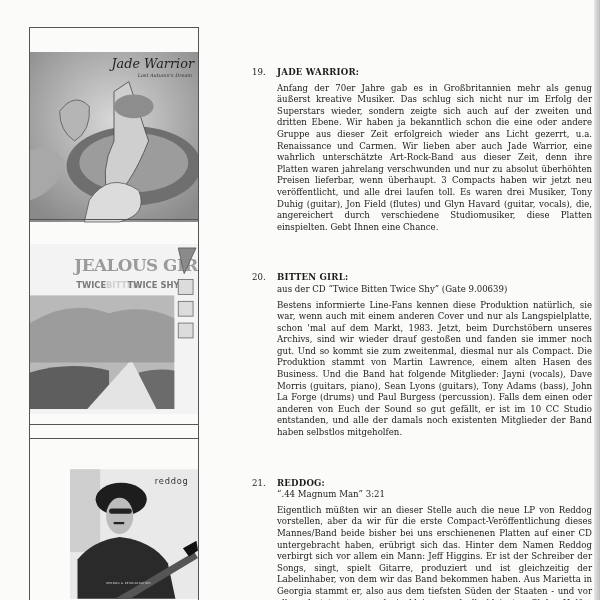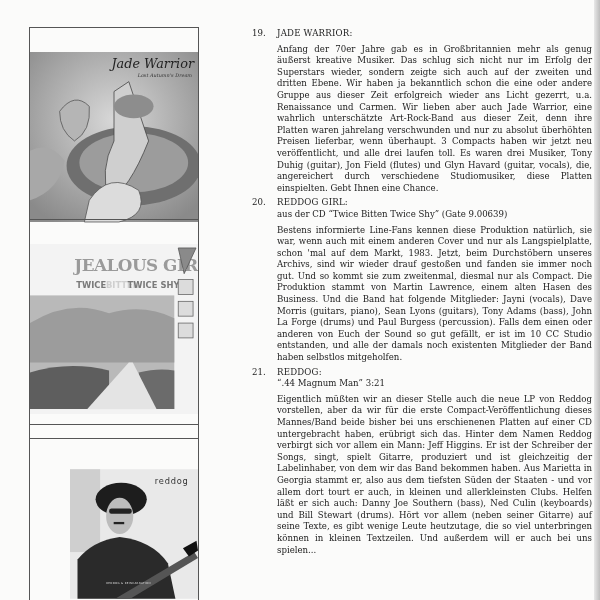--- a/index.html
+++ b/index.html
@@ -20,24 +20,24 @@
   }
   .cover svg { display: block; width: 100%; height: 100%; }
   #cover-1 { top: 27px; }
   #cover-2 { top: 219px; }
   #cover-3 { top: 424px; padding-left: 40px; }
 
   .entries {
     position: absolute; left: 252px; top: 28px; width: 340px;
     font-size: 8.6px; line-height: 11.6px;
   }
-  .entry { margin-bottom: 3px; }
+  .entry { margin-bottom: 3px; margin-top: 39px; }
   .head { display: flex; }
   .num { width: 25px; flex: none; }
-  .artist { letter-spacing: 0.2px; }
+  .artist { letter-spacing: 0.2px; font-weight: bold; }
   .meta { padding-left: 25px; }
   .body {
     padding-left: 25px; margin-top: 4px;
     text-align: justify; hyphens: manual;
   }
 </style>
 </head>
 <body>
 
 <div class="page-edge"></div>
@@ -103,21 +103,21 @@
     <div class="head">
       <span class="num">19.</span>
       <span class="artist">JADE WARRIOR:</span>
     </div>
     <div class="body">Anfang der 70er Jahre gab es in Großbritannien mehr als genug äußerst kreative Musiker. Das schlug sich nicht nur im Erfolg der Superstars wieder, sondern zeigte sich auch auf der zweiten und dritten Ebene. Wir haben ja bekanntlich schon die eine oder an­dere Gruppe aus dieser Zeit erfolgreich wieder ans Licht gezerrt, u.a. Renaissance und Carmen. Wir lieben aber auch Jade Warrior, eine wahrlich unterschätzte Art-Rock-Band aus dieser Zeit, denn ihre Platten waren jahrelang verschwunden und nur zu absolut überhöhten Preisen lieferbar, wenn überhaupt. 3 Compacts haben wir jetzt neu veröffentlicht, und alle drei laufen toll. Es waren drei Musiker, Tony Duhig (guitar), Jon Field (flutes) und Glyn Havard (guitar, vocals), die, angereichert durch verschiedene Stu­diomusiker, diese Platten einspielten. Gebt Ihnen eine Chance.</div>
   </div>
 
   <div class="entry">
     <div class="head">
       <span class="num">20.</span>
-      <span class="artist">REDDOG GIRL:</span>
+      <span class="artist">BITTEN GIRL:</span>
     </div>
     <div class="meta">aus der CD “Twice Bitten Twice Shy” (Gate 9.00639)</div>
     <div class="body">Bestens informierte Line-Fans kennen diese Produktion natür­lich, sie war, wenn auch mit einem anderen Cover und nur als Langspielplatte, schon 'mal auf dem Markt, 1983. Jetzt, beim Durchstöbern unseres Archivs, sind wir wieder drauf gestoßen und fanden sie immer noch gut. Und so kommt sie zum zweiten­mal, diesmal nur als Compact. Die Produktion stammt von Martin Lawrence, einem alten Hasen des Business. Und die Band hat fol­gende Mitglieder: Jayni (vocals), Dave Morris (guitars, piano), Sean Lyons (guitars), Tony Adams (bass), John La Forge (drums) und Paul Burgess (percussion). Falls dem einen oder anderen von Euch der Sound so gut gefällt, er ist im 10 CC Studio entstanden, und alle der damals noch existenten Mitglieder der Band haben selbstlos mitgeholfen.</div>
   </div>
 
   <div class="entry">
     <div class="head">
       <span class="num">21.</span>
       <span class="artist">REDDOG:</span>
     </div>

